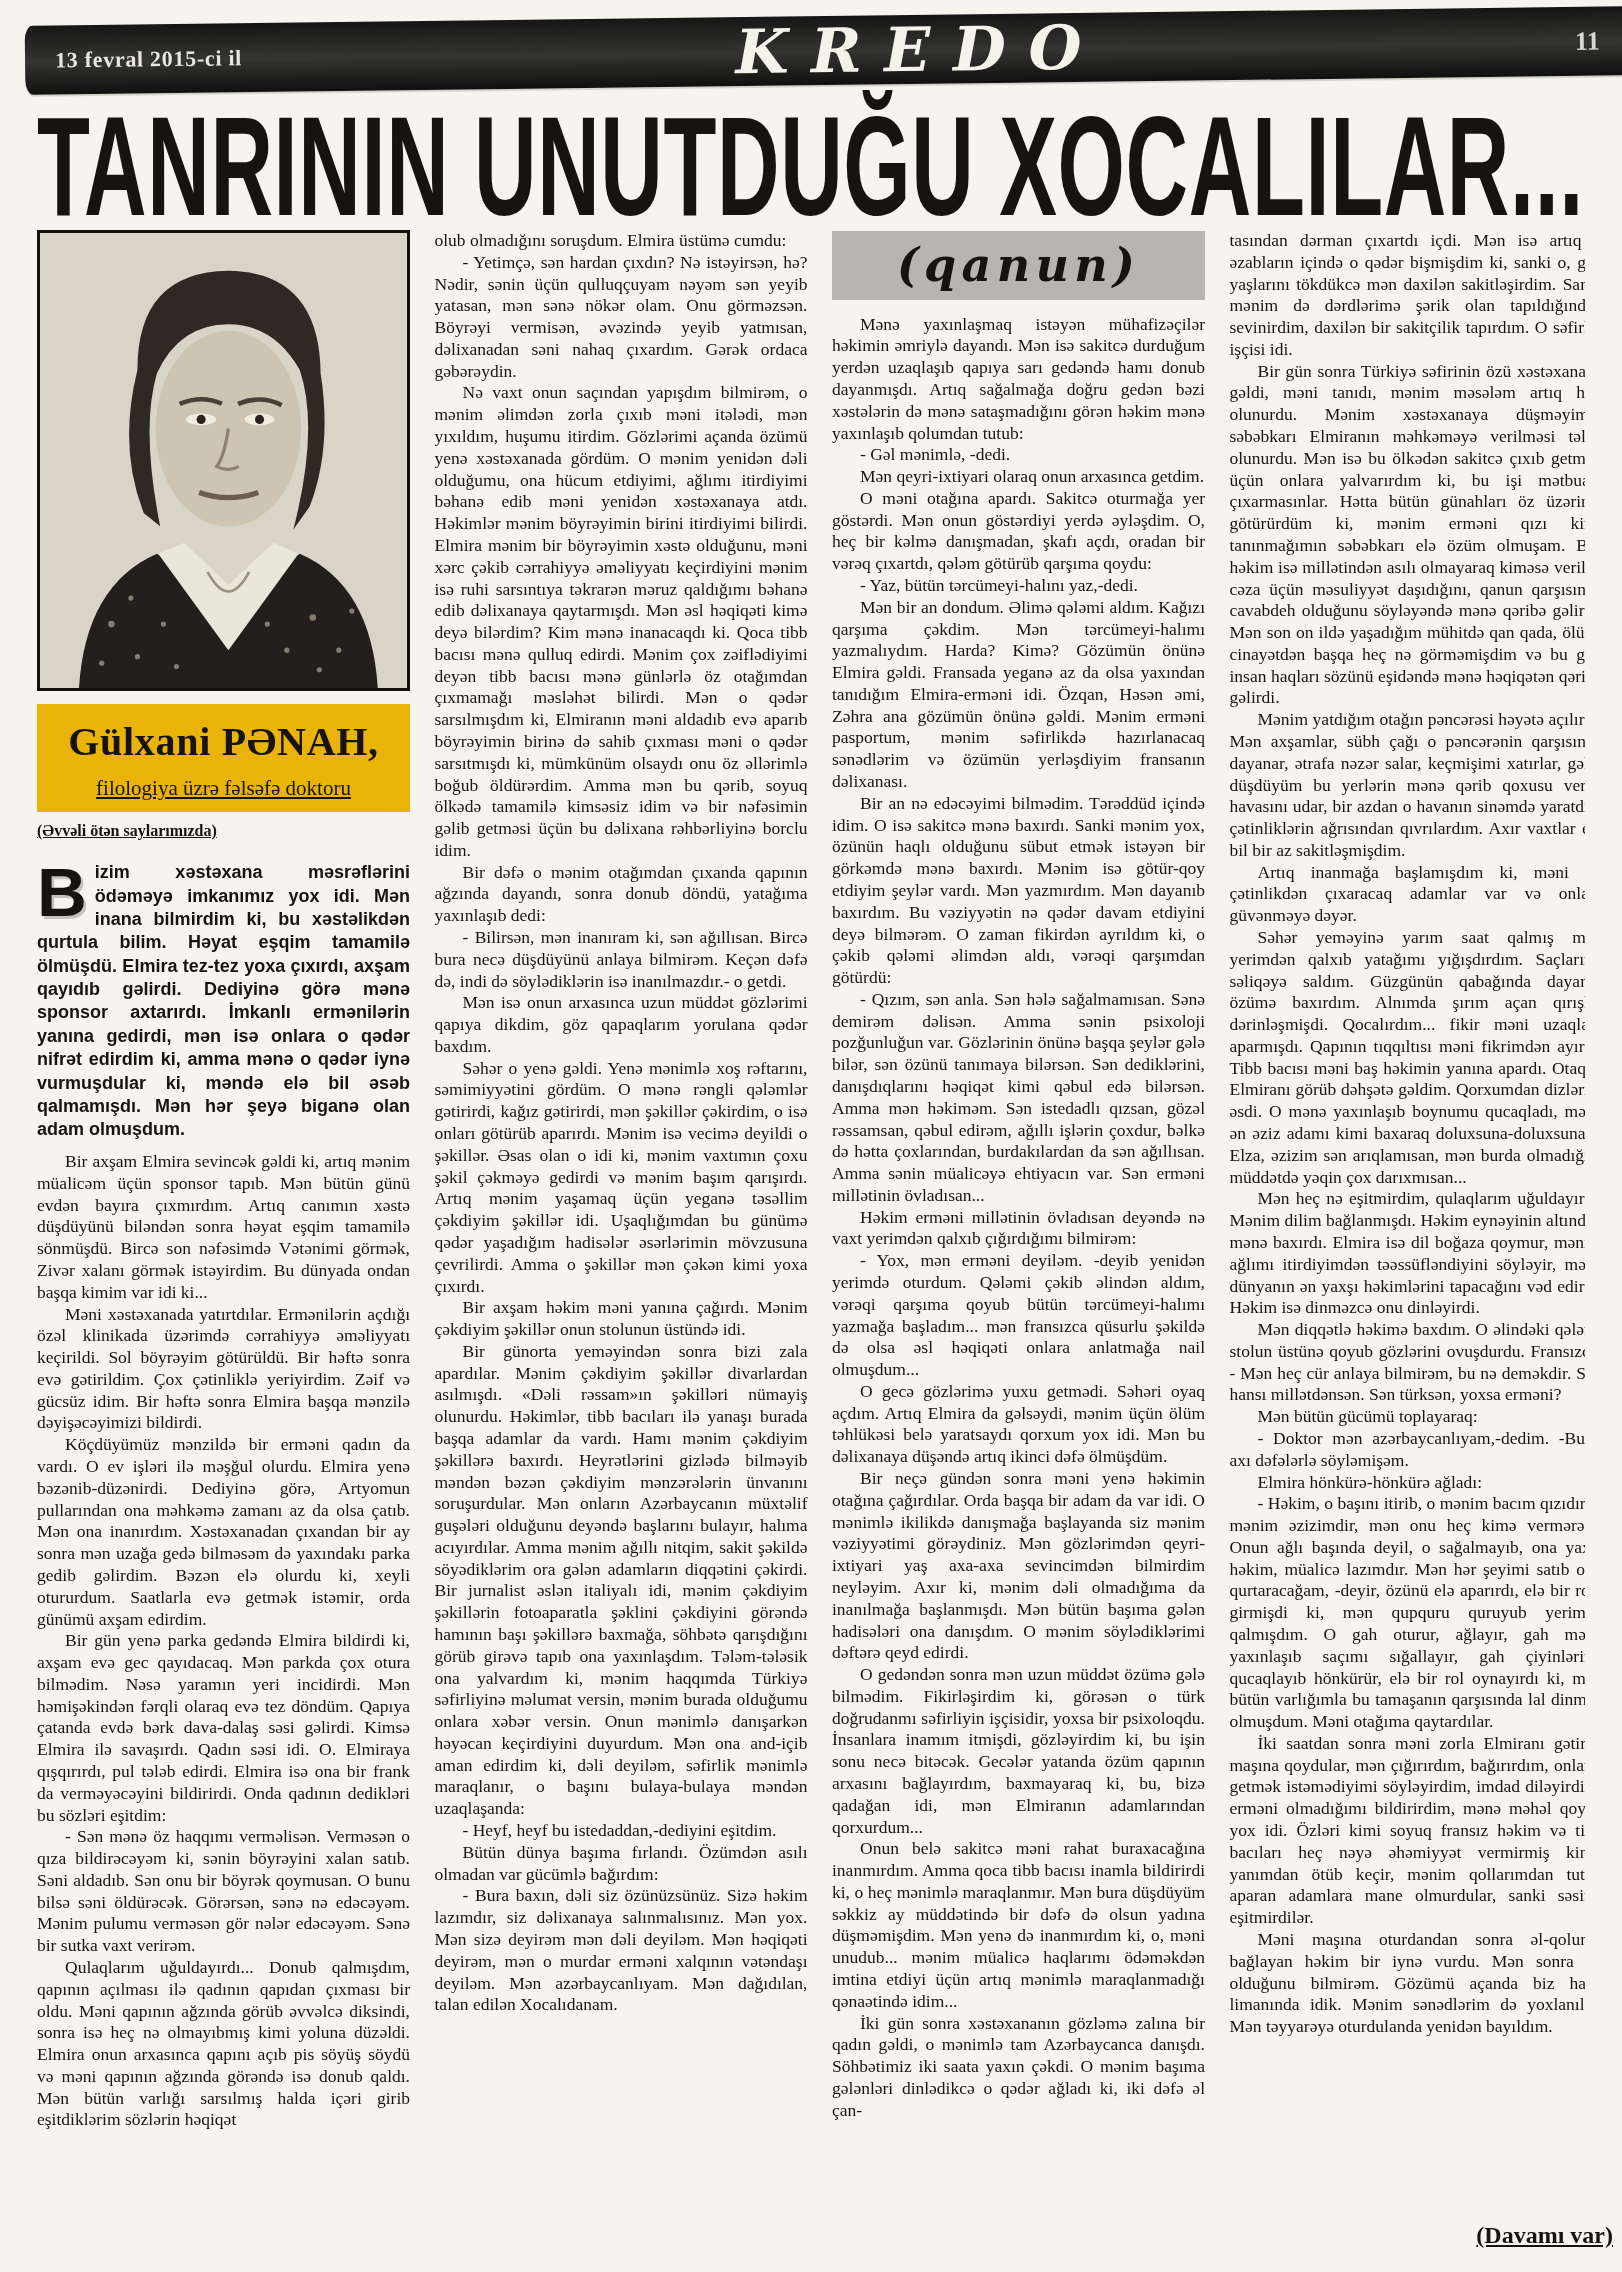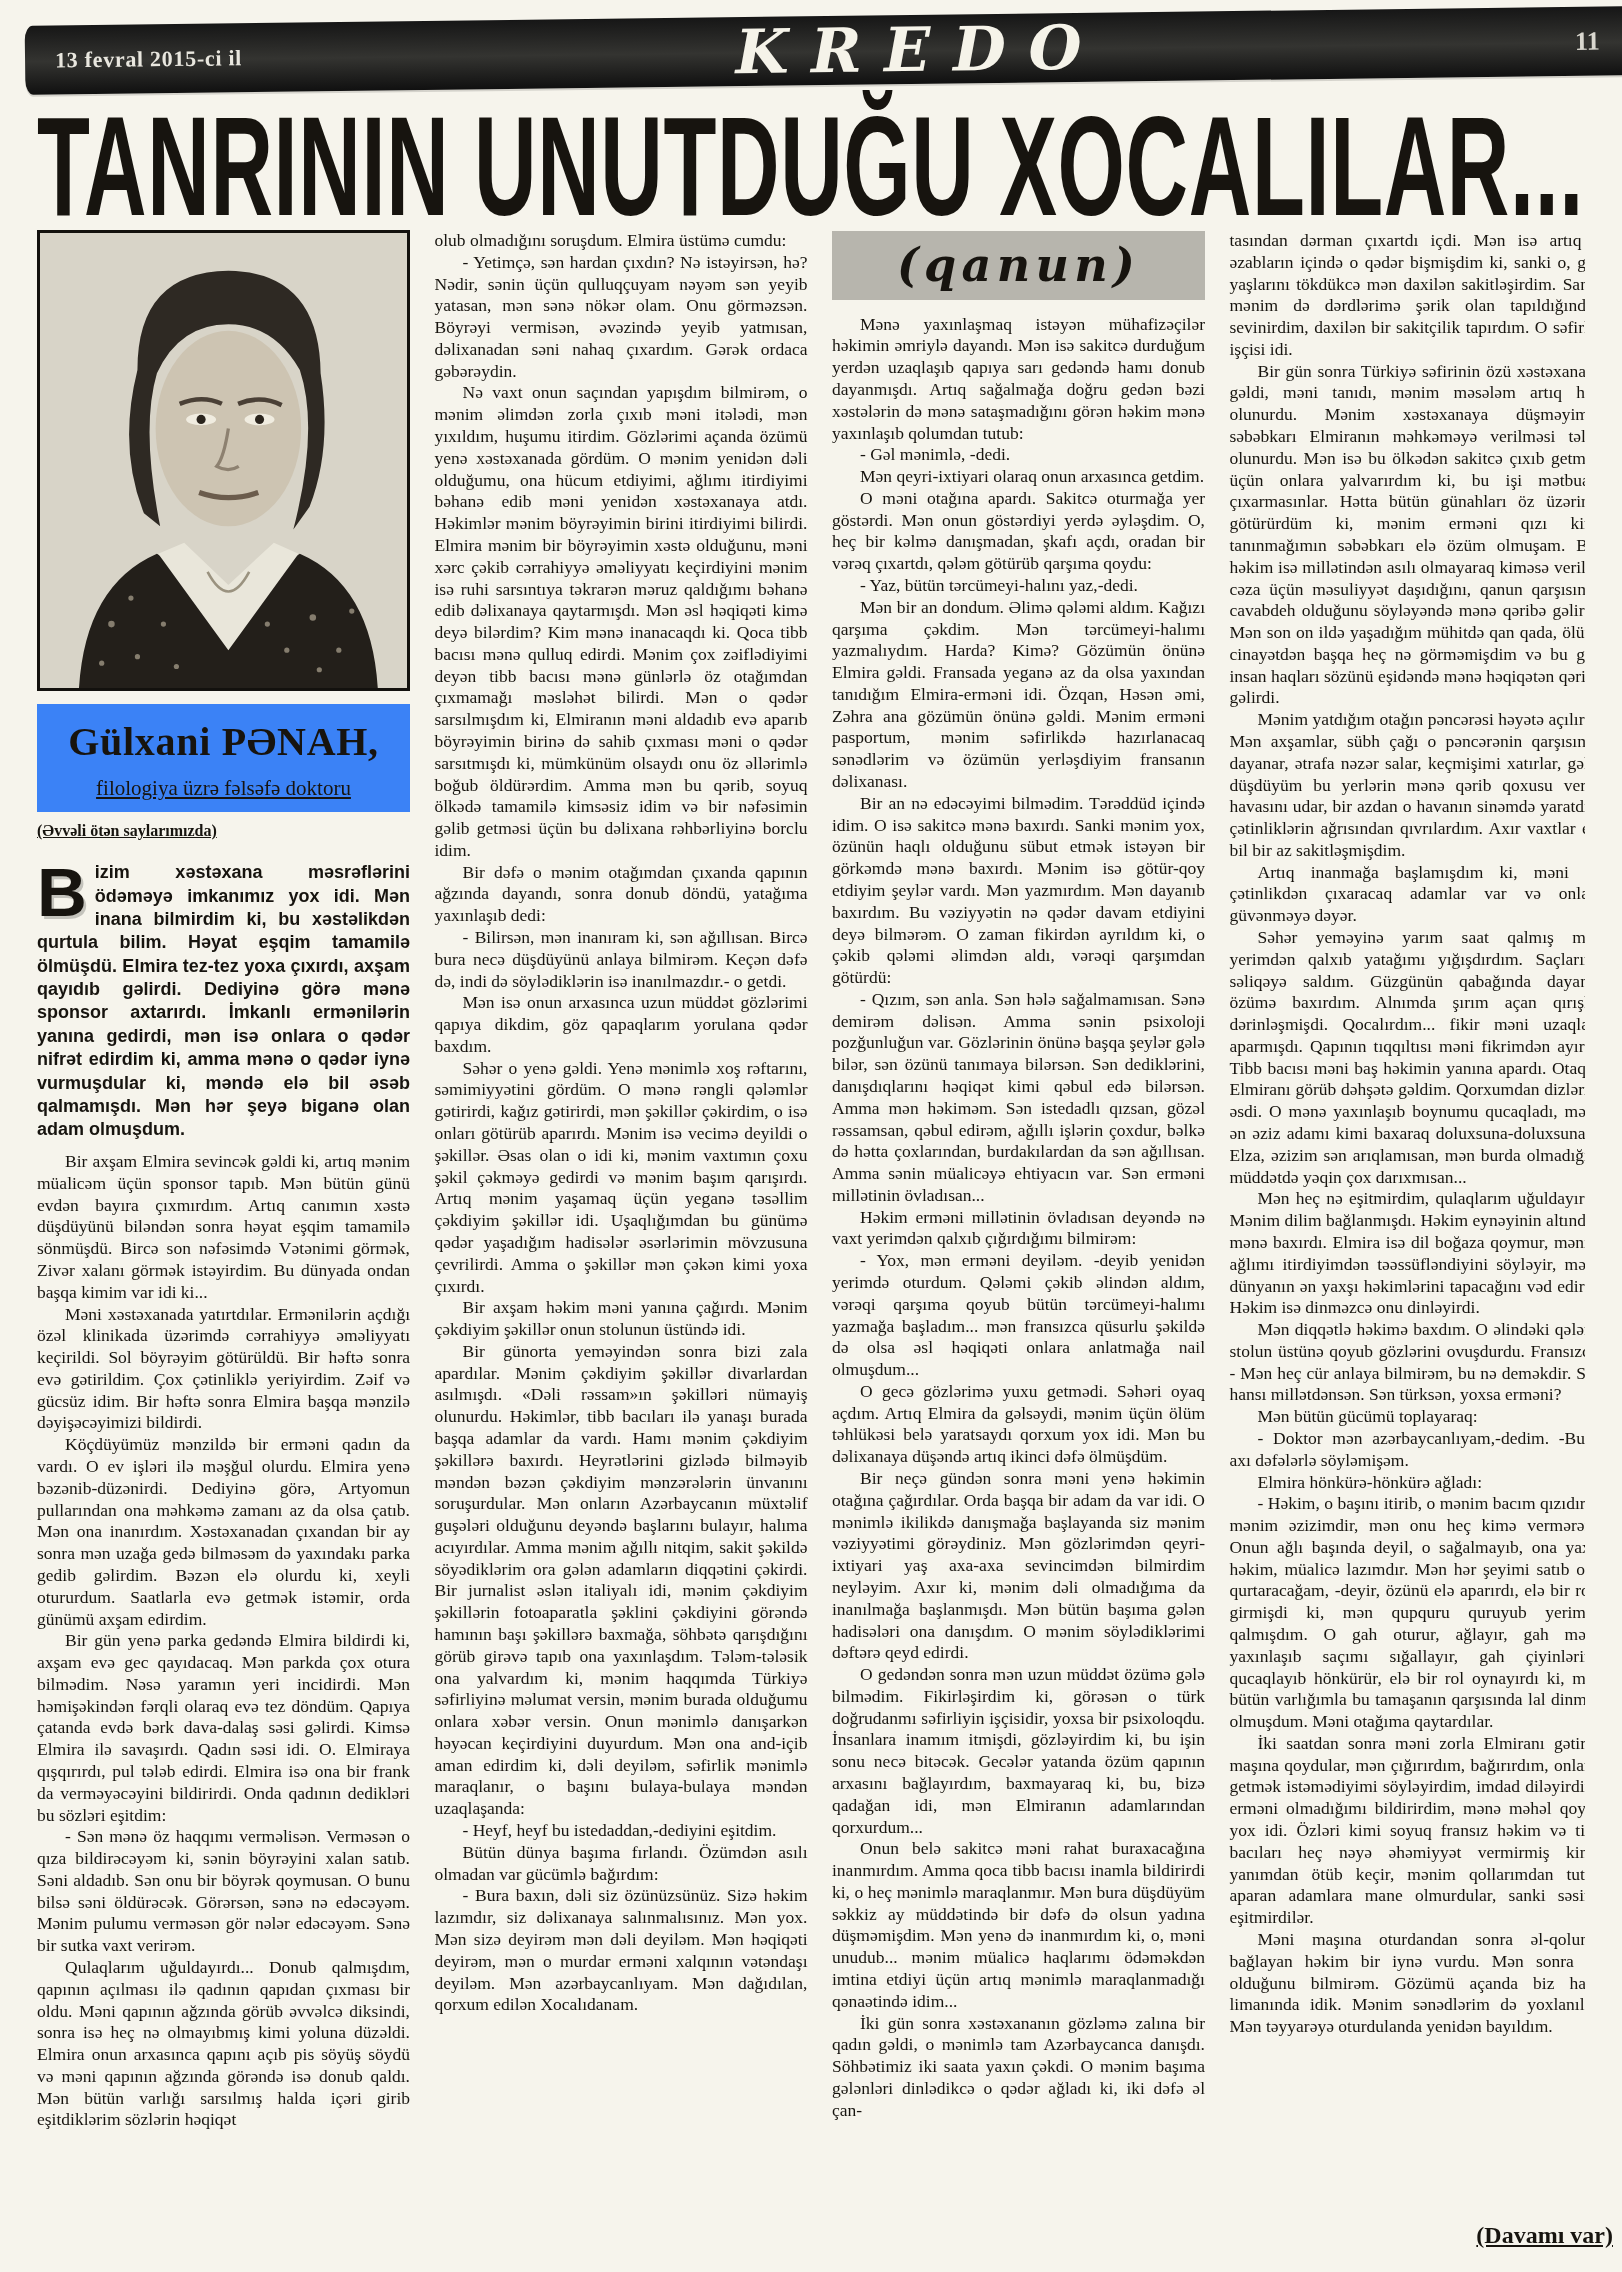--- a/index.html
+++ b/index.html
@@ -44,21 +44,21 @@
   .para { margin:0; text-indent:28px; }
   .para.flush { text-indent:0; }
 
   
   .photo-frame {
     width:373px; height:461px; box-sizing:border-box;
     border:3.3px solid #13110e; background:#cfcbc0; margin-bottom:13.2px;
   }
   .photo-frame svg { display:block; width:100%; height:100%; }
   .author-block {
-    background:#3b82f6; text-align:center; padding:13.2px 5.3px 10.6px; margin-bottom:9.3px;
+    background:#eab308; text-align:center; padding:13.2px 5.3px 10.6px; margin-bottom:9.3px;
   }
   .author-name { font-weight:bold; font-size:40px; letter-spacing:0.7px; }
   .author-title { font-size:21px; margin-top:8px;text-decoration:underline; }
   .series-note {
     font-weight:bold; font-size:16px; text-decoration:underline;
     margin:6.6px 0 20px; text-align:left; text-indent:0;
   }
   .intro {
     font-family:"Liberation Sans", sans-serif; font-weight:bold;
     font-size:18px; line-height:1.3; margin:0 0 9.3px; text-align:justify;
@@ -170,21 +170,21 @@
           <p class="para">- Yetimçə, sən hardan çıxdın? Nə istəyirsən, hə? Nədir, sənin üçün qulluqçuyam nəyəm sən yeyib yatasan, mən sənə nökər olam. Onu görməzsən. Böyrəyi vermisən, əvəzində yeyib yatmısan, dəlixanadan səni nahaq çıxardım. Gərək ordaca gəbərəydin.</p>
           <p class="para">Nə vaxt onun saçından yapışdım bilmirəm, o mənim əlimdən zorla çıxıb məni itələdi, mən yıxıldım, huşumu itirdim. Gözlərimi açanda özümü yenə xəstəxanada gördüm. O mənim yenidən dəli olduğumu, ona hücum etdiyimi, ağlımı itirdiyimi bəhanə edib məni yenidən xəstəxanaya atdı. Həkimlər mənim böyrəyimin birini itirdiyimi bilirdi. Elmira mənim bir böyrəyimin xəstə olduğunu, məni xərc çəkib cərrahiyyə əməliyyatı keçirdiyini mənim isə ruhi sarsıntıya təkrarən məruz qaldığımı bəhanə edib dəlixanaya qaytarmışdı. Mən əsl həqiqəti kimə deyə bilərdim? Kim mənə inanacaqdı ki. Qoca tibb bacısı mənə qulluq edirdi. Mənim çox zəiflədiyimi deyən tibb bacısı mənə günlərlə öz otağımdan çıxmamağı məsləhət bilirdi. Mən o qədər sarsılmışdım ki, Elmiranın məni aldadıb evə aparıb böyrəyimin birinə də sahib çıxması məni o qədər sarsıtmışdı ki, mümkünüm olsaydı onu öz əllərimlə boğub öldürərdim. Amma mən bu qərib, soyuq ölkədə tamamilə kimsəsiz idim və bir nəfəsimin gəlib getməsi üçün bu dəlixana rəhbərliyinə borclu idim.</p>
           <p class="para">Bir dəfə o mənim otağımdan çıxanda qapının ağzında dayandı, sonra donub döndü, yatağıma yaxınlaşıb dedi:</p>
           <p class="para">- Bilirsən, mən inanıram ki, sən ağıllısan. Bircə bura necə düşdüyünü anlaya bilmirəm. Keçən dəfə də, indi də söylədiklərin isə inanılmazdır.- o getdi.</p>
           <p class="para">Mən isə onun arxasınca uzun müddət gözlərimi qapıya dikdim, göz qapaqlarım yorulana qədər baxdım.</p>
           <p class="para">Səhər o yenə gəldi. Yenə mənimlə xoş rəftarını, səmimiyyətini gördüm. O mənə rəngli qələmlər gətirirdi, kağız gətirirdi, mən şəkillər çəkirdim, o isə onları götürüb aparırdı. Mənim isə vecimə deyildi o şəkillər. Əsas olan o idi ki, mənim vaxtımın çoxu şəkil çəkməyə gedirdi və mənim başım qarışırdı. Artıq mənim yaşamaq üçün yeganə təsəllim çəkdiyim şəkillər idi. Uşaqlığımdan bu günümə qədər yaşadığım hadisələr əsərlərimin mövzusuna çevrilirdi. Amma o şəkillər mən çəkən kimi yoxa çıxırdı.</p>
           <p class="para">Bir axşam həkim məni yanına çağırdı. Mənim çəkdiyim şəkillər onun stolunun üstündə idi.</p>
           <p class="para">Bir günorta yeməyindən sonra bizi zala apardılar. Mənim çəkdiyim şəkillər divarlardan asılmışdı. «Dəli rəssam»ın şəkilləri nümayiş olunurdu. Həkimlər, tibb bacıları ilə yanaşı burada başqa adamlar da vardı. Hamı mənim çəkdiyim şəkillərə baxırdı. Heyrətlərini gizlədə bilməyib məndən bəzən çəkdiyim mənzərələrin ünvanını soruşurdular. Mən onların Azərbaycanın müxtəlif guşələri olduğunu deyəndə başlarını bulayır, halıma acıyırdılar. Amma mənim ağıllı nitqim, sakit şəkildə söyədiklərim ora gələn adamların diqqətini çəkirdi. Bir jurnalist əslən italiyalı idi, mənim çəkdiyim şəkillərin fotoaparatla şəklini çəkdiyini görəndə hamının başı şəkillərə baxmağa, söhbətə qarışdığını görüb girəvə tapıb ona yaxınlaşdım. Tələm-tələsik ona yalvardım ki, mənim haqqımda Türkiyə səfirliyinə məlumat versin, mənim burada olduğumu onlara xəbər versin. Onun mənimlə danışarkən həyəcan keçirdiyini duyurdum. Mən ona and-içib aman edirdim ki, dəli deyiləm, səfirlik mənimlə maraqlanır, o başını bulaya-bulaya məndən uzaqlaşanda:</p>
           <p class="para">- Heyf, heyf bu istedaddan,-dediyini eşitdim.</p>
           <p class="para">Bütün dünya başıma fırlandı. Özümdən asılı olmadan var gücümlə bağırdım:</p>
-          <p class="para">- Bura baxın, dəli siz özünüzsünüz. Sizə həkim lazımdır, siz dəlixanaya salınmalısınız. Mən yox. Mən sizə deyirəm mən dəli deyiləm. Mən həqiqəti deyirəm, mən o murdar erməni xalqının vətəndaşı deyiləm. Mən azərbaycanlıyam. Mən dağıdılan, qorxum edilən Xocalıdanam.</p>
+          <p class="para">- Bura baxın, dəli siz özünüzsünüz. Sizə həkim lazımdır, siz dəlixanaya salınmalısınız. Mən yox. Mən sizə deyirəm mən dəli deyiləm. Mən həqiqəti deyirəm, mən o murdar erməni xalqının vətəndaşı deyiləm. Mən azərbaycanlıyam. Mən dağıdılan, talan edilən Xocalıdanam.</p>
         </div>
     </div>
 
     <div class="col">
       <div class="povest-strip">
         <span>(qanun)</span>
       </div>
       <div>
           <p class="para">Mənə yaxınlaşmaq istəyən mühafizəçilər həkimin əmriylə dayandı. Mən isə sakitcə durduğum yerdən uzaqlaşıb qapıya sarı gedəndə hamı donub dayanmışdı. Artıq sağalmağa doğru gedən bəzi xəstələrin də mənə sataşmadığını görən həkim mənə yaxınlaşıb qolumdan tutub:</p>
           <p class="para">- Gəl mənimlə, -dedi.</p>

